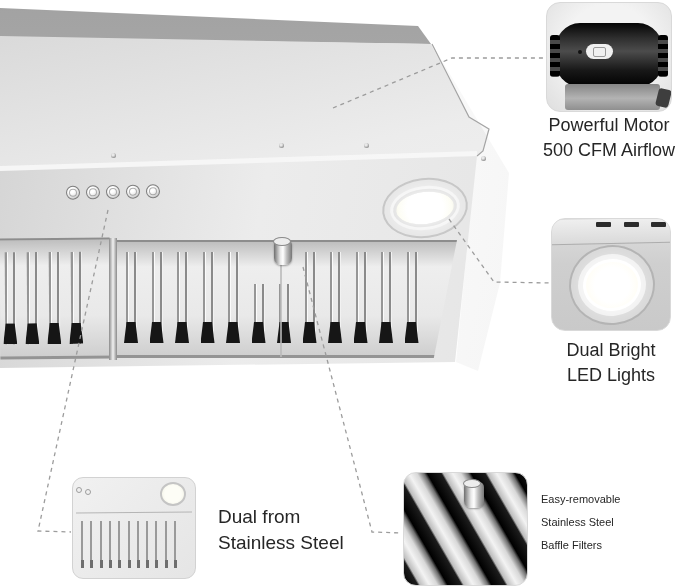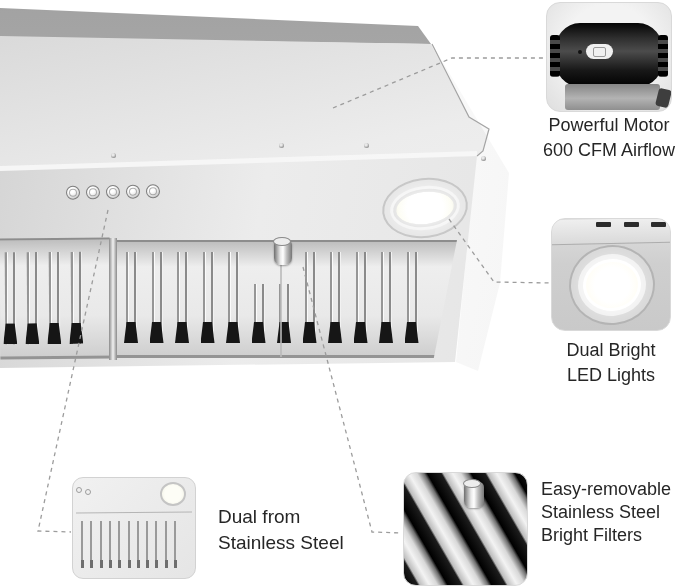--- a/index.html
+++ b/index.html
@@ -99,21 +99,21 @@
   .baffle-box{left:403px;top:472px;width:125px;height:114px;border-radius:13px;
      background:repeating-linear-gradient(60deg,#000 0px,#1c1c1c 12px,#bdbdbd 14px,#f3f3f3 22px,#d8d8d8 29px,#6f6f6f 35px,#000 38px);}
   .knob-baffle{left:60px;top:9px;width:20px;height:26px;}
 
   
   .tlabel{position:absolute;color:#262626;}
   .tlabel div{white-space:nowrap;}
   .lab-motor{left:539px;top:113px;width:140px;text-align:center;font-size:18px;line-height:25px;}
   .lab-led{left:541px;top:338px;width:140px;text-align:center;font-size:18px;line-height:25px;}
   .lab-stainless{left:218px;top:504px;font-size:19px;line-height:26px;}
-  .lab-baffle{left:541px;top:478px;font-size:18px;line-height:23px;}
+  .lab-baffle{left:541px;top:488px;font-size:11px;line-height:23px;}
 
   svg.lines{position:absolute;inset:0;pointer-events:none;}
 </style>
 </head>
 <body>
 
 <div class="stage">
 
   <div class="full">
     <div class="full hood-back-strip"></div>
@@ -179,21 +179,21 @@
     <div class="abs motor-fins-r"></div>
     <div class="abs motor-oval">
         <i></i>
       </div>
     <div class="abs motor-dot"></div>
     <div class="abs motor-bracket"></div>
     <div class="abs motor-notch"></div>
   </div>
   <div class="tlabel lab-motor">
     <div>Powerful Motor</div>
-    <div>600 CFM Airflow</div>
+    <div>500 CFM Airflow</div>
   </div>
 
   <div class="cbox led-box">
     <div class="abs band"></div>
     <div class="abs vent" style="left:44px"></div>
     <div class="abs vent" style="left:72px"></div>
     <div class="abs vent" style="left:99px"></div>
     <div class="abs outer">
       <div class="ring"></div>
       <div class="glow"></div>
@@ -215,16 +215,16 @@
     <div>Dual from</div>
     <div>Stainless Steel</div>
   </div>
 
   <div class="cbox baffle-box">
     <div class="abs knob knob-baffle"></div>
   </div>
   <div class="tlabel lab-baffle">
     <div>Easy-removable</div>
     <div>Stainless Steel</div>
-    <div>Bright Filters</div>
+    <div>Baffle Filters</div>
   </div>
 
 </div>
 
 </body></html>

